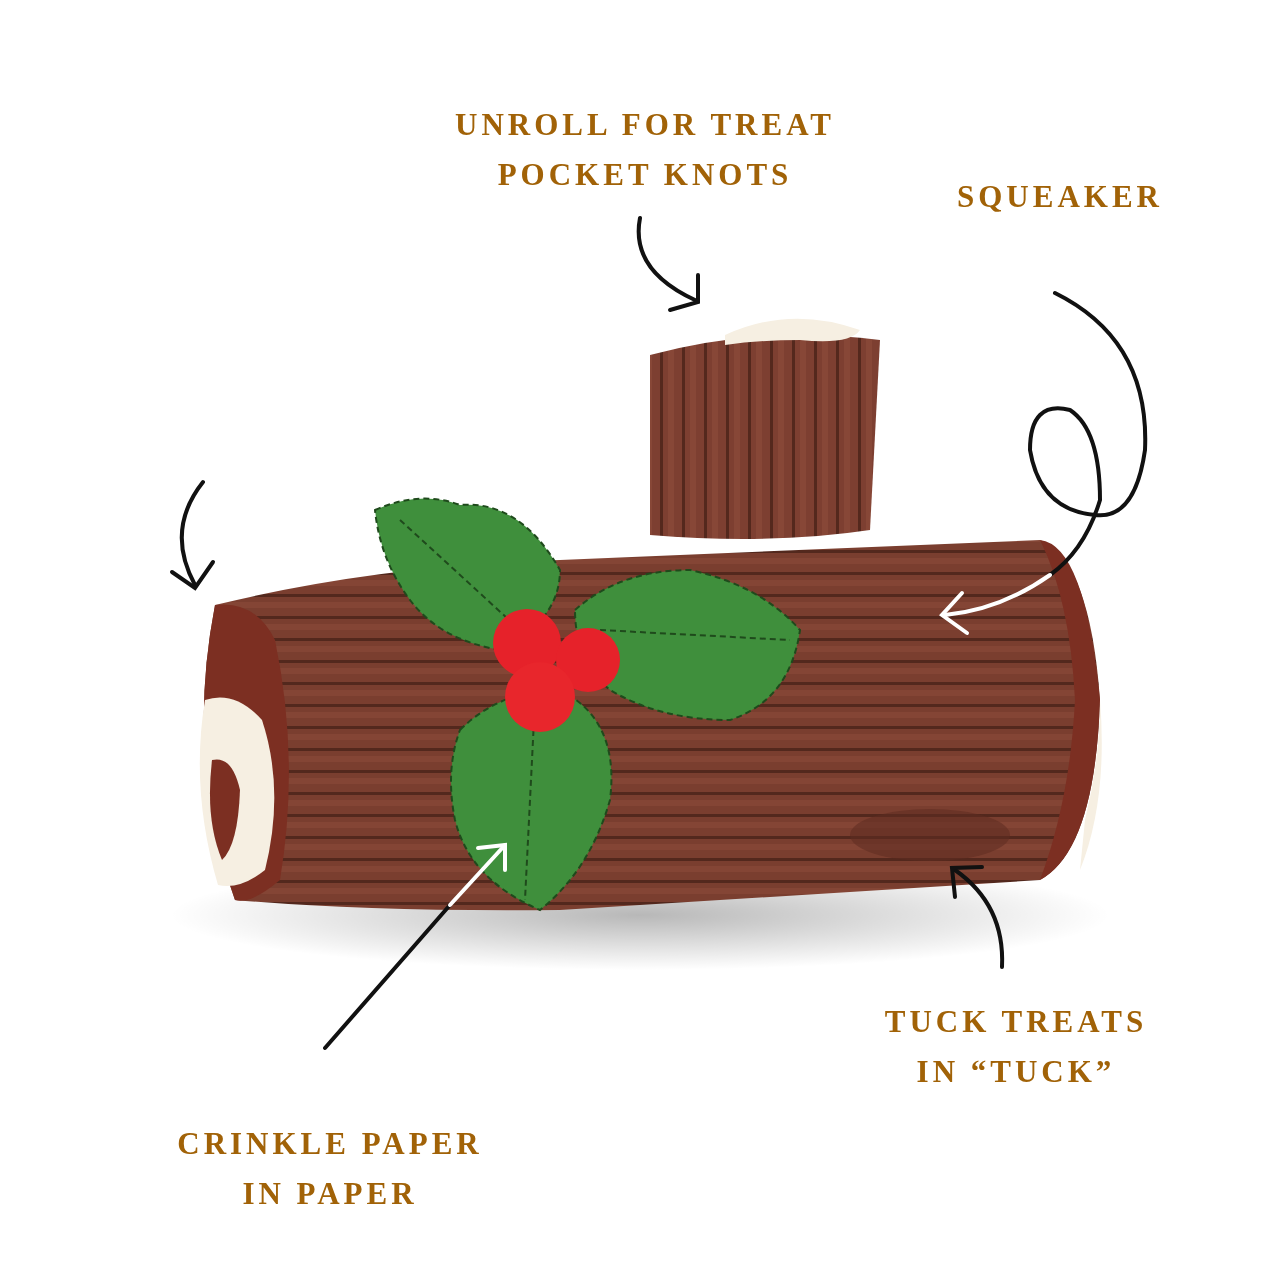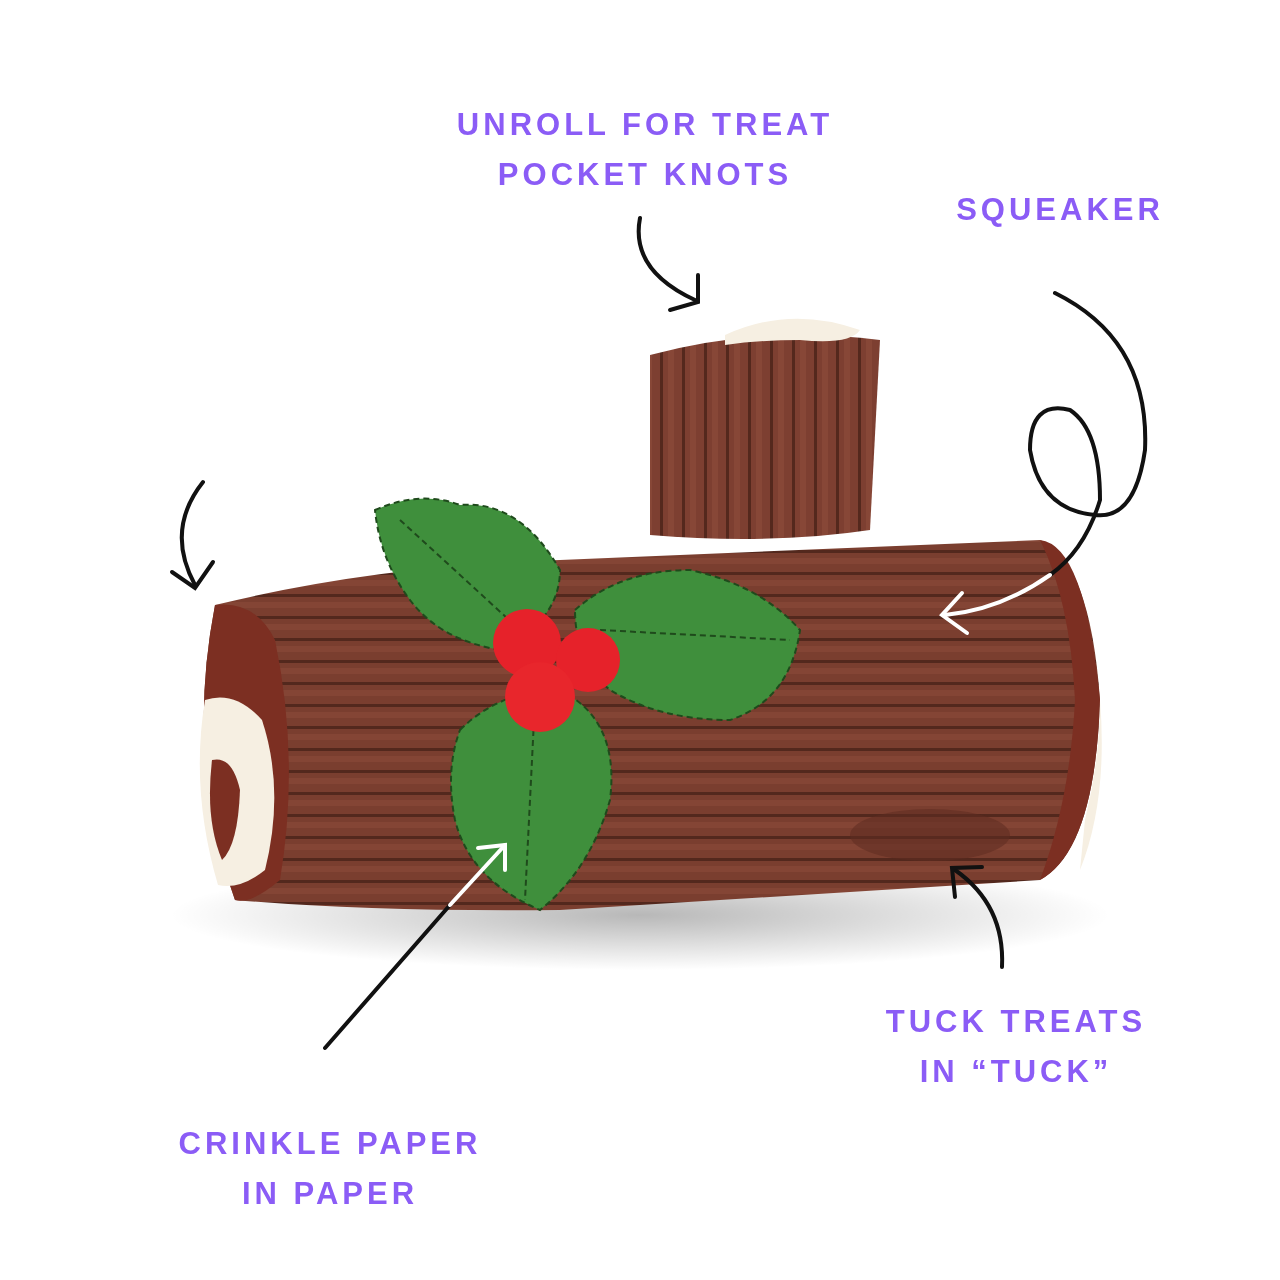--- a/index.html
+++ b/index.html
@@ -1,20 +1,20 @@
 <!DOCTYPE html>
 <html><head>
 <meta charset="utf-8">
 <style>
   html, body { margin: 0; padding: 0; background: #ffffff; }
   body { width: 1280px; height: 1280px; position: relative; overflow: hidden; font-family: "DejaVu Sans", sans-serif; }
   .stage { position: absolute; left: 0; top: 0; width: 1280px; height: 1280px; }
   .label {
-    position: absolute; text-align: center; color: #8b5cf6;
-    font-family: Liberation Sans, sans-serif; font-weight: bold;
+    position: absolute; text-align: center; color: #a16207;
+    font-family: Liberation Serif, serif; font-weight: bold;
     font-size: 31px; letter-spacing: 4px; line-height: 50px; white-space: nowrap;
   }
   .label span { display: block; }
   svg.art { position: absolute; left: 0; top: 0; }
 </style>
 </head>
 <body>
 
 <div class="stage">
 
@@ -91,21 +91,21 @@
       <path d="M450 905 L 505 845" stroke="#ffffff"></path>
       <path d="M478 848 L 505 845 L 505 870" stroke="#ffffff"></path>
     </g>
   </svg>
 
   <div class="label" style="left:400px; top:100px; width:490px;">
     <span>UNROLL FOR TREAT</span>
     <span>POCKET KNOTS</span>
   </div>
 
-  <div class="label" style="left:920px; top:172px; width:280px;margin-top:13px;">
+  <div class="label" style="left:920px; top:172px; width:280px;">
     <span>SQUEAKER</span>
   </div>
 
 
   <div class="label" style="left:856px; top:997px; width:320px;">
     <span>TUCK TREATS</span>
     <span>IN “TUCK”</span>
   </div>
 
   <div class="label" style="left:140px; top:1119px; width:380px;">

